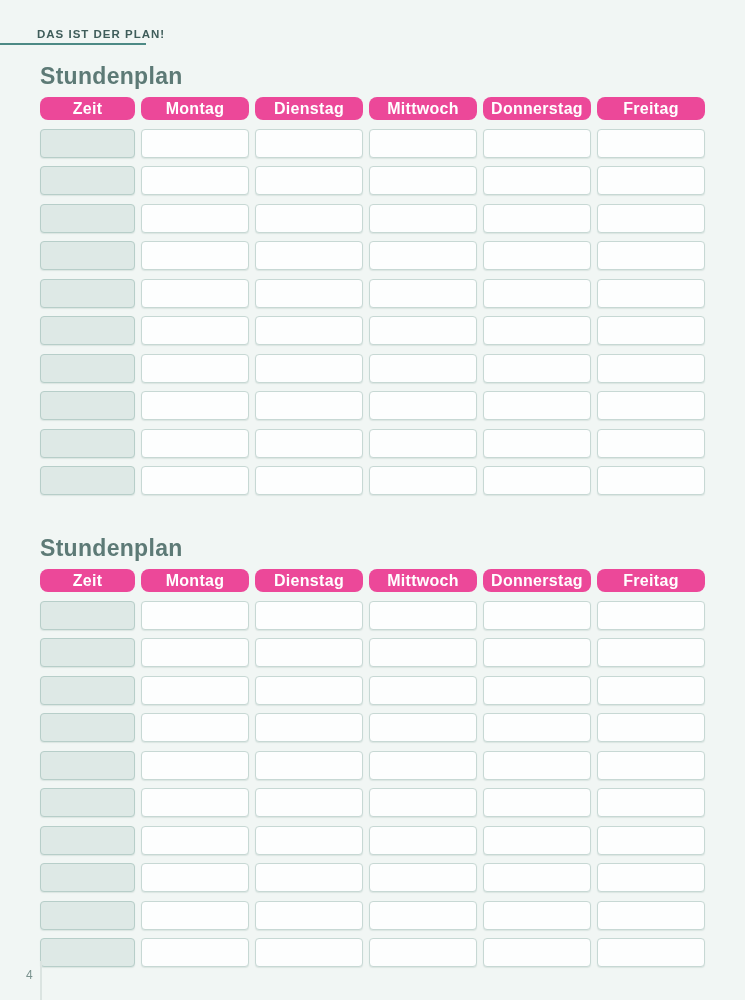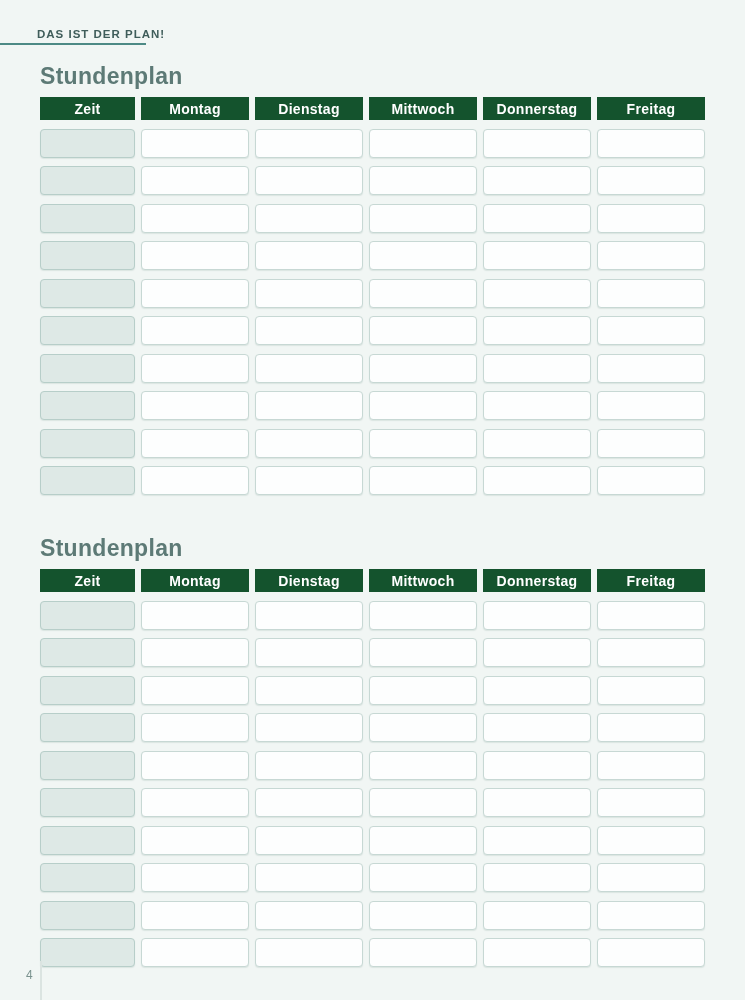--- a/index.html
+++ b/index.html
@@ -39,24 +39,24 @@
   }
   
   .timetable{
     display:grid;
     grid-template-columns:95px repeat(5,108px);
     grid-template-rows:23px repeat(10,29px);
     column-gap:6px;
     row-gap:8.5px;
   }
   .h-cell{
-    background:#14532d;
-    border-radius:0;
+    background:#ec4899;
+    border-radius:8px;
     color:#ffffff;
-    font-size:14px;font-weight:bold;
+    font-size:16px;font-weight:bold;
     letter-spacing:0.3px;
     display:flex;align-items:center;justify-content:center;
   }
   .cell{
     border-radius:4px;
     box-shadow:0 1px 1px rgba(150,178,172,0.25);
   }
   .time-cell{
     background:#dee9e6;
     border:1px solid #b7cec9;

